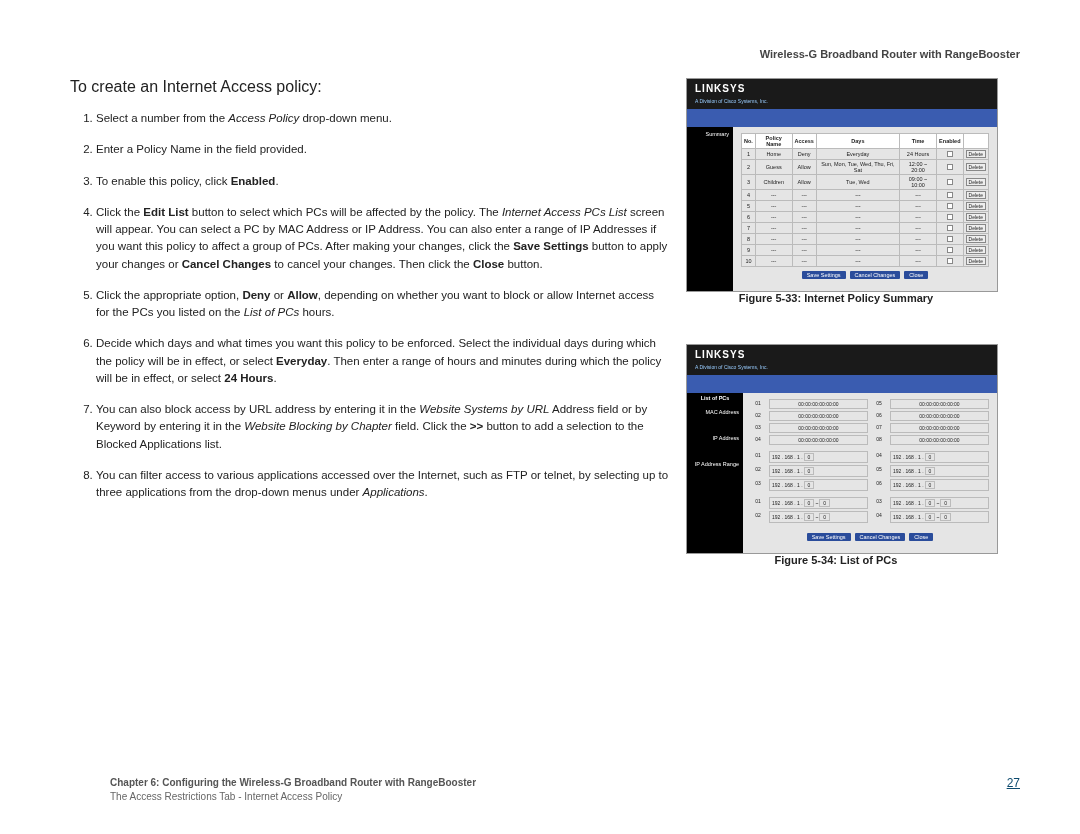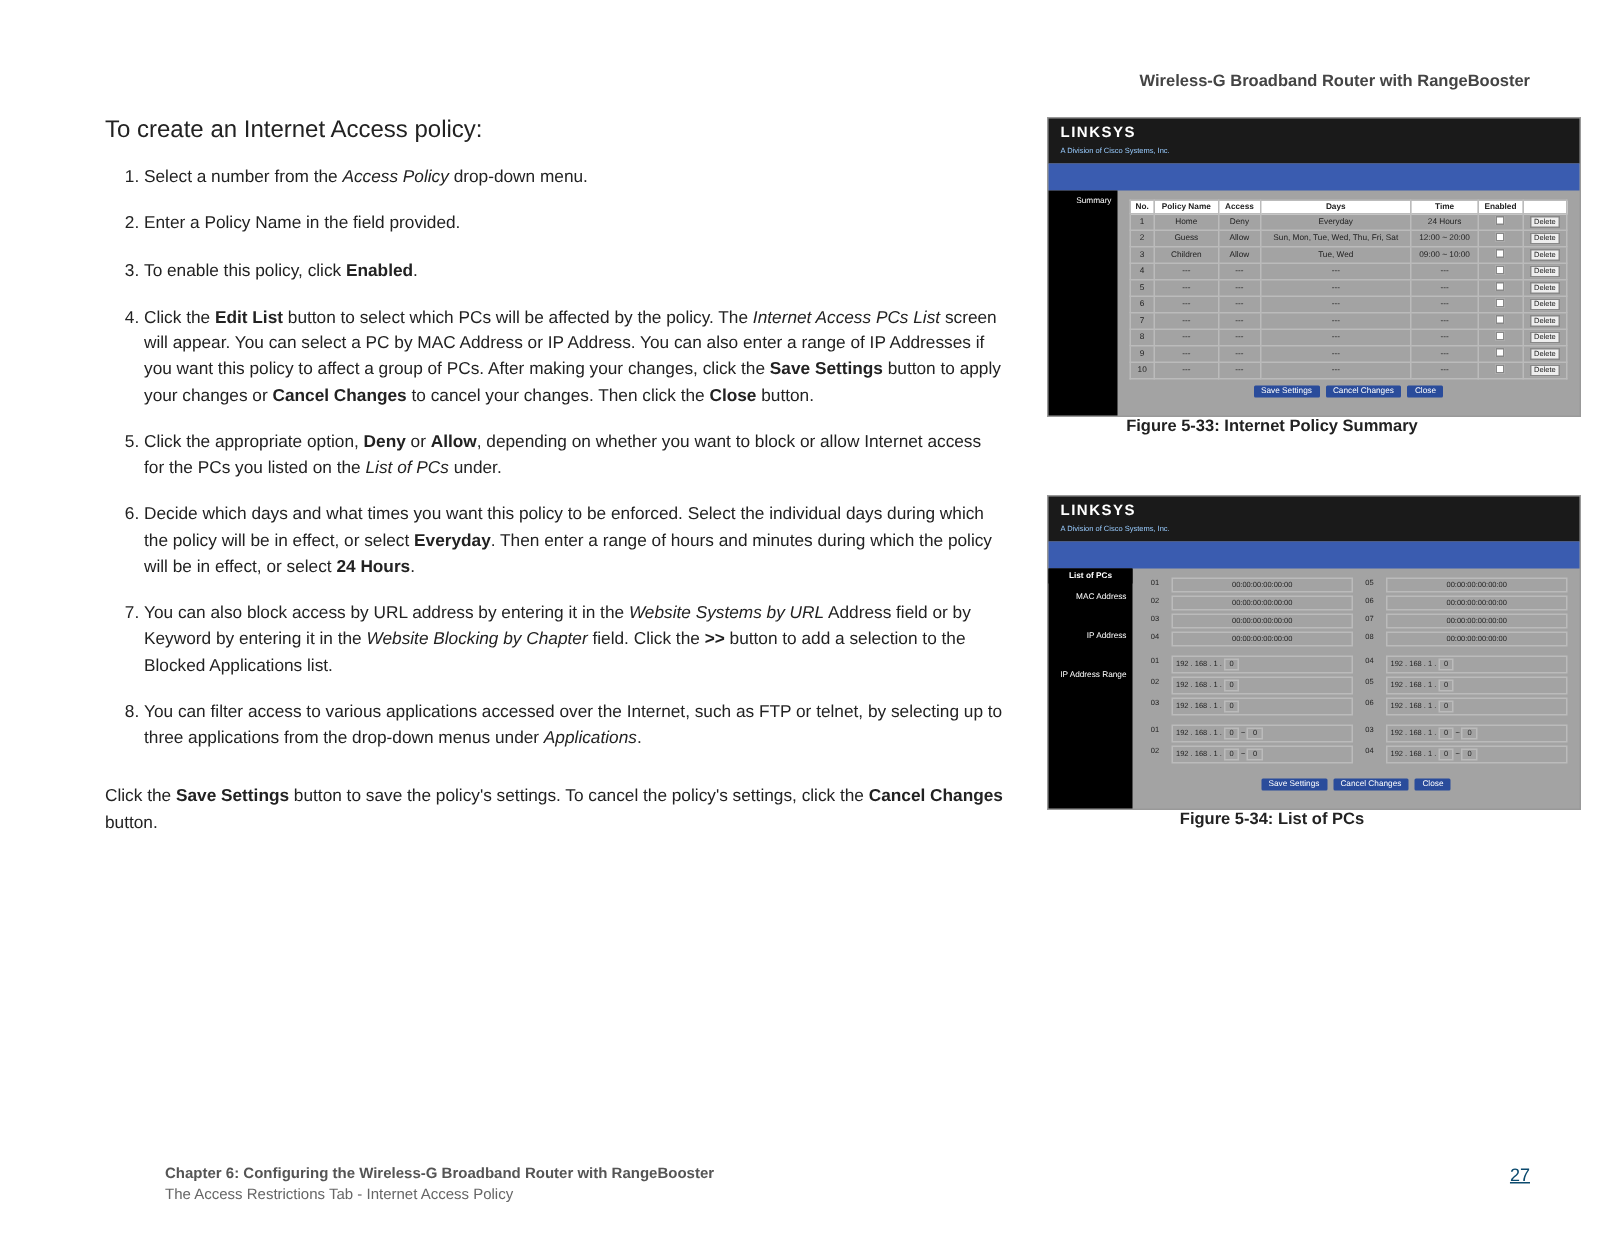--- a/index.html
+++ b/index.html
@@ -15,21 +15,21 @@
   }
   .header-bar {
     font-size: 11px;
     font-weight: bold;
     color: #444;
     margin-bottom: 18px;
     text-align: right;
   }
   .main-row {
     display: flex;
-    gap: 28px;
+    gap: 16px;
   }
   .left-col {
     flex: 1;
     max-width: 600px;
   }
   .right-col {
     width: 300px;
     padding-top: 0;
   }
   .section-heading {
@@ -61,23 +61,23 @@
   
   .figure-wrapper { margin-bottom: 26px; }
   .fig-caption {
     font-size: 11px;
     font-weight: bold;
     text-align: center;
     margin-top: 0;
   }
   .router-screenshot {
     border: 1px solid #999;
-    background: #a3a3a3;
+    background: #e5e5e5;
     font-size: 6px;
-    width: 356px;
+    width: 312px;
   }
   .linksys-bar {
     background: #1a1a1a;
     color: #fff;
     padding: 4px 8px;
     font-size: 10px;
     font-weight: bold;
     letter-spacing: 1px;
   }
   .linksys-sub { font-size: 5px; color:#9cf; letter-spacing:0; font-weight:normal; }
@@ -148,37 +148,34 @@
         <span>Select a number from the </span><span class="italic">Access Policy</span><span> drop-down menu.</span>
       </li>
       <li>Enter a Policy Name in the field provided.</li>
       <li>
         <span>To enable this policy, click </span><span class="bold">Enabled</span><span>.</span>
       </li>
       <li>
         <span>Click the </span><span class="bold">Edit List</span><span> button to select which PCs will be affected by the policy. The </span><span class="italic">Internet Access PCs List</span><span> screen will appear. You can select a PC by MAC Address or IP Address. You can also enter a range of IP Addresses if you want this policy to affect a group of PCs. After making your changes, click the </span><span class="bold">Save Settings</span><span> button to apply your changes or </span><span class="bold">Cancel Changes</span><span> to cancel your changes. Then click the </span><span class="bold">Close</span><span> button.</span>
       </li>
       <li>
-        <span>Click the appropriate option, </span><span class="bold">Deny</span><span> or </span><span class="bold">Allow</span><span>, depending on whether you want to block or allow Internet access for the PCs you listed on the </span><span class="italic">List of PCs</span><span> under.</span>
+        <span>Click the appropriate option, </span><span class="bold">Deny</span><span> or </span><span class="bold">Allow</span><span>, depending on whether you want to block or allow Internet access for the PCs you listed on the </span><span class="italic">List of PCs</span><span> hours.</span>
       </li>
       <li>
         <span>Decide which days and what times you want this policy to be enforced. Select the individual days during which the policy will be in effect, or select </span><span class="bold">Everyday</span><span>. Then enter a range of hours and minutes during which the policy will be in effect, or select </span><span class="bold">24 Hours</span><span>.</span>
       </li>
       <li>
         <span>You can also block access by URL address by entering it in the </span><span class="italic">Website Systems by URL</span><span> Address field or by Keyword by entering it in the </span><span class="italic">Website Blocking by Chapter</span><span> field. Click the </span><span class="bold">&gt;&gt;</span><span> button to add a selection to the Blocked Applications list.</span>
       </li>
       <li>
         <span>You can filter access to various applications accessed over the Internet, such as FTP or telnet, by selecting up to three applications from the drop-down menus under </span><span class="italic">Applications</span><span>.</span>
       </li>
     </ol>
 
 
-    <p class="para para-noindent" style="margin-top:22px;">
-      <span>Click the </span><span class="bold">Save Settings</span><span> button to save the policy's settings. To cancel the policy's settings, click the </span><span class="bold">Cancel Changes</span><span> button.</span>
-    </p>
   </div>
 
   <div class="right-col">
 
     <div class="figure-wrapper">
       <div class="router-screenshot">
         <div class="linksys-bar">
           <span>LINKSYS</span><br>
           <span class="linksys-sub">A Division of Cisco Systems, Inc.</span>
         </div>

